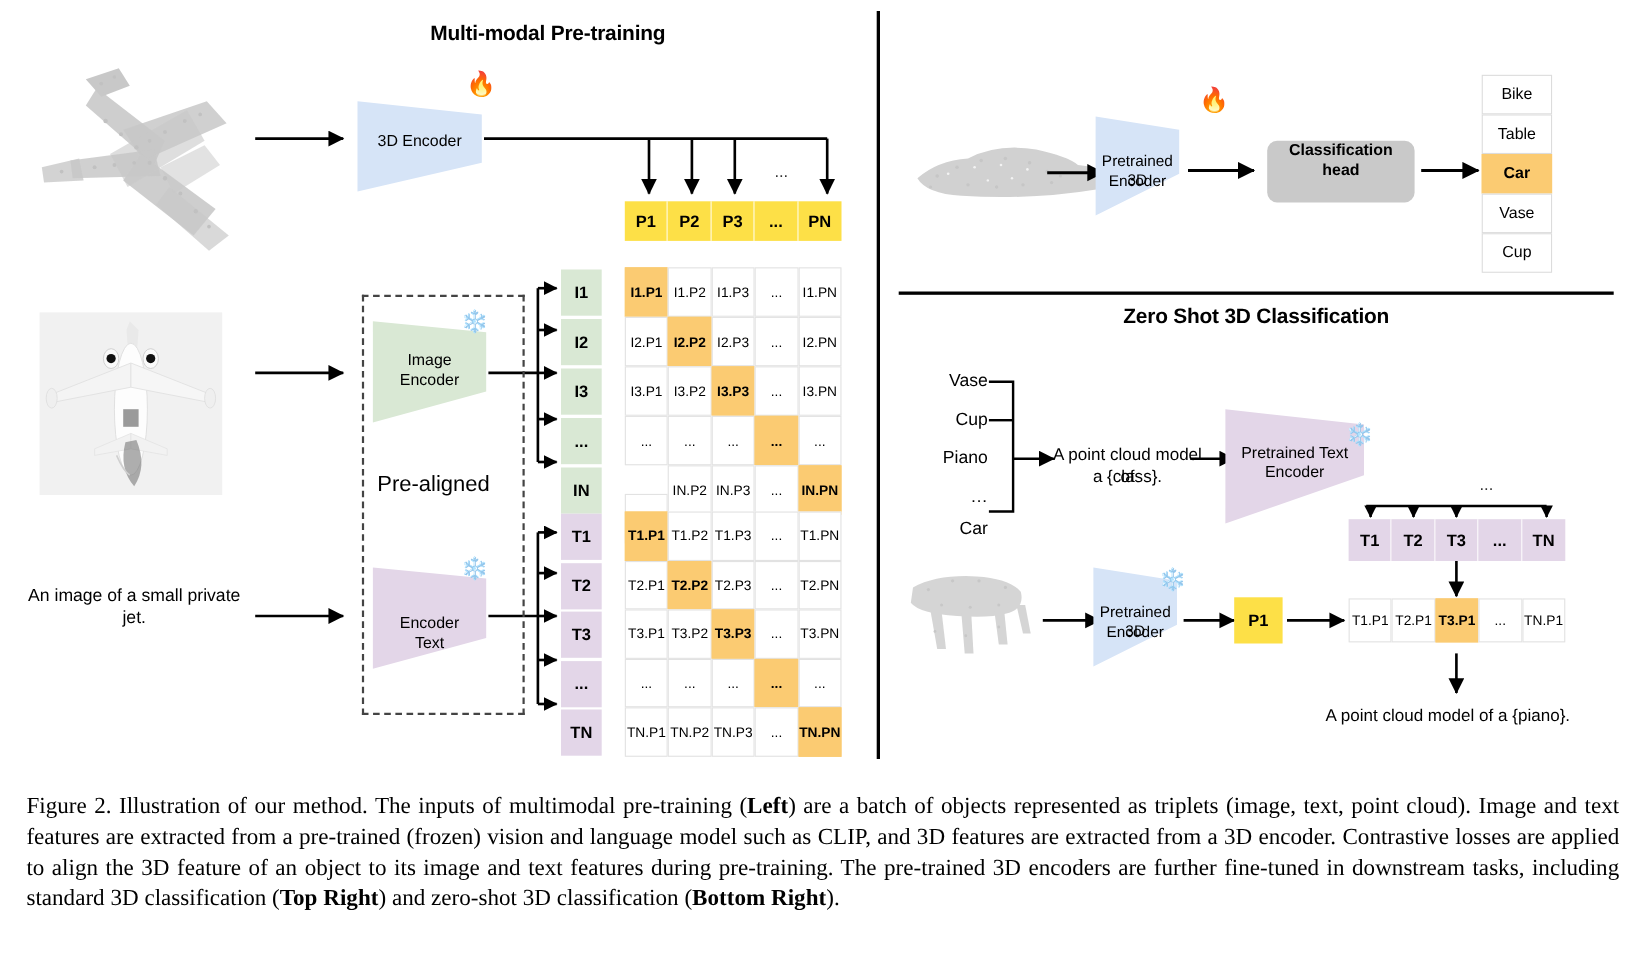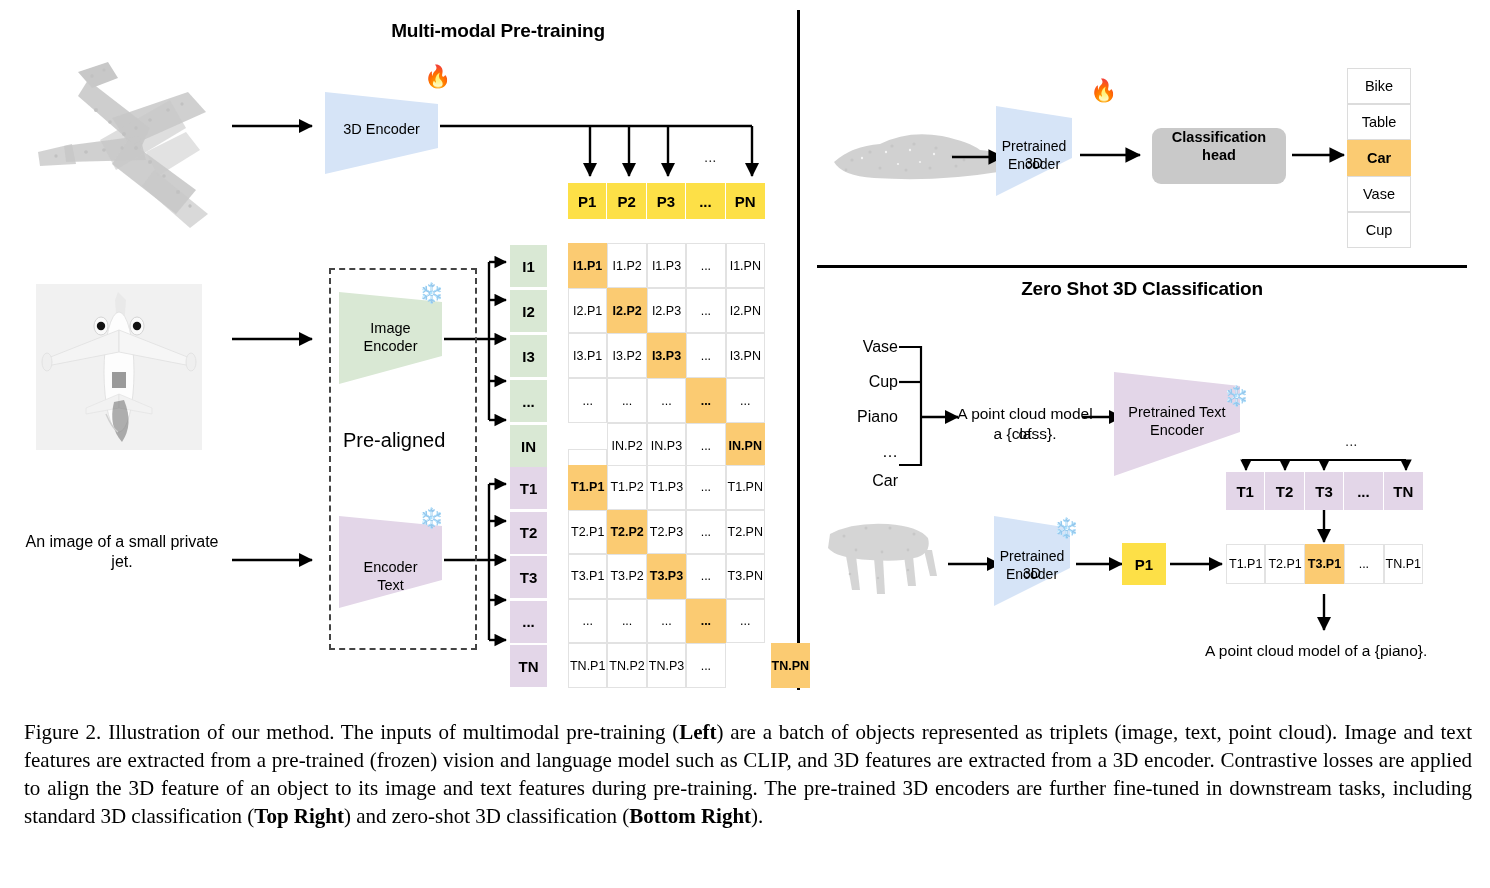--- a/index.html
+++ b/index.html
@@ -356,21 +356,21 @@
       <div class="mcell" style="left: 725.6px; top: 554.2px; width: 39.4px; height: 44.6px;">T3.PN</div>
       <div class="mcell" style="left: 568px; top: 598.8px; width: 39.4px; height: 44.6px;">...</div>
       <div class="mcell" style="left: 607.4px; top: 598.8px; width: 39.4px; height: 44.6px;">...</div>
       <div class="mcell" style="left: 646.8px; top: 598.8px; width: 39.4px; height: 44.6px;">...</div>
       <div class="mcell hl" style="left: 686.2px; top: 598.8px; width: 39.4px; height: 44.6px;">...</div>
       <div class="mcell" style="left: 725.6px; top: 598.8px; width: 39.4px; height: 44.6px;">...</div>
       <div class="mcell" style="left: 568px; top: 643.4px; width: 39.4px; height: 44.6px;">TN.P1</div>
       <div class="mcell" style="left: 607.4px; top: 643.4px; width: 39.4px; height: 44.6px;">TN.P2</div>
       <div class="mcell" style="left: 646.8px; top: 643.4px; width: 39.4px; height: 44.6px;">TN.P3</div>
       <div class="mcell" style="left: 686.2px; top: 643.4px; width: 39.4px; height: 44.6px;">...</div>
-      <div class="mcell hl" style="left: 725.6px; top: 643.4px; width: 39.4px; height: 44.6px; margin-left: 45px;">TN.PN</div>
+      <div class="mcell hl" style="left: 725.6px; top: 643.4px; width: 39.4px; height: 44.6px;">TN.PN</div>
     </div>
 
 
   <div class="emoji" style="left:1090px; top:80px;">🔥</div>
 
   <div class="trap-label" style="left:996px; top:138px; width:76px; font-size:14px;">Pretrained 3D</div>
   <div class="trap-label" style="left:996px; top:156px; width:76px; font-size:14px;">Encoder</div>
 
   <div class="grayhead" style="left:1152px; top:128px; width:134px; height:56px;">
     <div>

